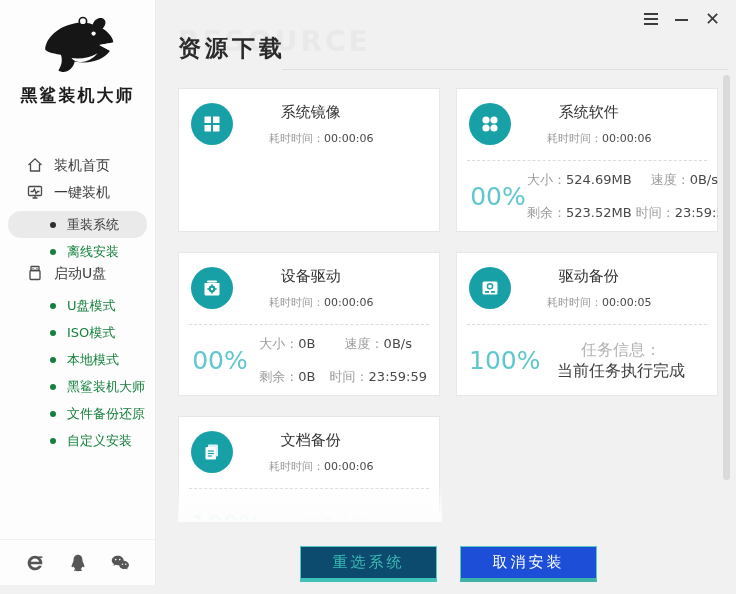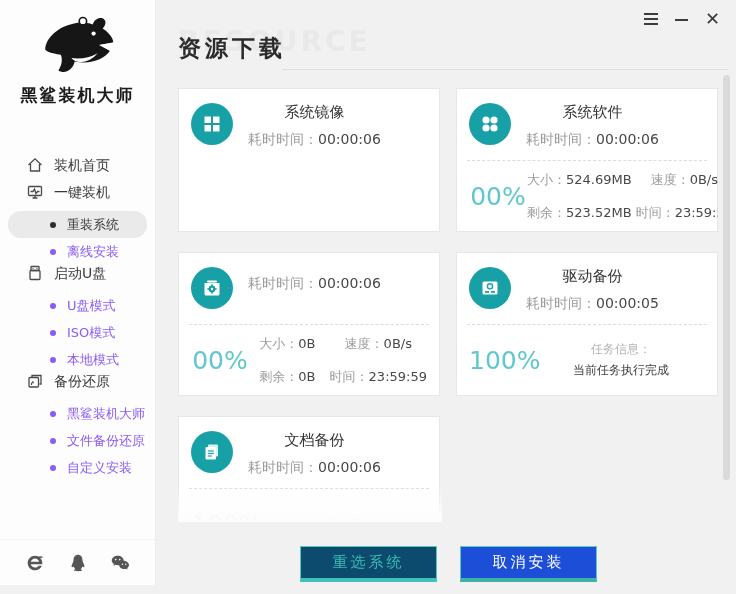--- a/index.html
+++ b/index.html
@@ -14,21 +14,21 @@
   
   .sidebar {
     position:absolute; left:0; top:0; bottom:9px; width:156px;
     background:#fdfdfd; border-right:1px solid #ececec; z-index:5;
   }
   .logo { text-align:center; padding-top:12px; }
   .logo-name { font-size:17px; font-weight:bold; color:#1c1c1c; letter-spacing:2px; margin-top:2px; }
   .nav { position:absolute; top:157px; left:0; right:0; }
   .nav-item { display:flex; align-items:flex-start; height:27px; color:#3a3a3a; font-size:14px; padding-left:27px; }
   .nav-item .nav-ico { width:16px; height:16px; margin-right:11px; display:inline-flex; }
-  .sub-item { display:flex; align-items:center; height:27px; font-size:13px; color:#8b5cf6; padding-left:50px; }
+  .sub-item { display:flex; align-items:center; height:27px; font-size:13px; color:#15803d; padding-left:50px; }
   .bullet { width:6px; height:6px; border-radius:50%; background:currentColor; margin-right:11px; flex:none; }
   .sub-item.selected {
     background:#eaeaea; border-radius:13px; margin:0 8px; padding-left:42px;
     color:#3a3a3a;
   }
   .sub-item.selected .bullet { background:#2e2e2e; }
   .sidebar-footer {
     position:absolute; bottom:0; left:0; right:0; height:46px;
     border-top:1px solid #f1f1f1; display:flex; align-items:center;
     justify-content:space-between; padding:0 24px;
@@ -58,31 +58,31 @@
   .cards-viewport { position:absolute; left:178px; top:88px; width:540px; height:432px; overflow:hidden; }
   .cards-grid { display:grid; grid-template-columns:262px 262px; grid-auto-rows:144px; gap:20px 16px; }
   .card { background:#fff; border:1px solid #e7e7e7; position:relative;text-align:center; }
   .card-top { height:71px; display:flex; padding:13px 12px 0 12px; }
   .icon-circle {
     width:42px; height:42px; border-radius:50%; background:#17a1a7;
     display:flex; align-items:center; justify-content:center; flex:none; margin-top:1px;
   }
   .head-text { margin-left:15px; }
   .card-title { font-size:15px; color:#333; margin-top:1px; }
-  .elapsed { margin-top:9px; font-size:14px; }
+  .elapsed { margin-top:9px; font-size:11px;margin-left:21px; }
   .lbl { color:#9b9b9b; }
   .val { color:#484848; }
   .card-bottom {
     position:absolute; left:10px; right:10px; top:71px; bottom:0;
     border-top:1px dashed #dcdcdc; display:flex; align-items:center; padding-left:2px;
   }
   .percent { width:58px; font-size:25px; color:#5fc7cd; flex:none; }
   .stats { flex:1; display:grid; grid-template-columns:1.15fr 1fr; gap:15px 4px; font-size:13px; padding-right:2px; }
   .stat { white-space:nowrap; }
-  .task { flex:1; font-size:12px; line-height:21px; }
+  .task { flex:1; font-size:16px; line-height:21px; }
   .task-label { color:#b3b3b3; }
   .task-info { color:#404040; }
   .bottom-fade {
     position:absolute; left:178px; top:486px; width:264px; height:36px; z-index:3;
     background:linear-gradient(to bottom, rgba(253,253,253,0), rgba(253,253,253,0.94) 80%);
     pointer-events:none;
   }
 
   
   .scroll-thumb { position:absolute; right:6px; top:75px; width:7px; height:405px; background:#dadada; border-radius:4px; z-index:4; }
@@ -155,30 +155,20 @@
       <span>U盘模式</span>
     </div>
     <div class="sub-item">
       <span class="bullet"></span>
       <span>ISO模式</span>
     </div>
     <div class="sub-item">
       <span class="bullet"></span>
       <span>本地模式</span>
     </div>
-    <div class="nav-item">
-      <span class="nav-ico">
-        <svg width="16" height="16" viewBox="0 0 16 16" fill="none" stroke="#4a4a4a" stroke-width="1.3">
-          <path d="M5 4 V2.5 H14 V11 H12.5"></path>
-          <rect x="2" y="4.5" width="9.5" height="9.5" rx="1"></rect>
-          <path d="M4.5 12 Q4 9.5 6.5 9 M6.5 9 L5.3 8.4 M6.5 9 L5.9 10.2" stroke-width="1.1"></path>
-        </svg>
-      </span>
-      <span>备份还原</span>
-    </div>
     <div class="sub-item">
       <span class="bullet"></span>
       <span>黑鲨装机大师</span>
     </div>
     <div class="sub-item">
       <span class="bullet"></span>
       <span>文件备份还原</span>
     </div>
     <div class="sub-item">
       <span class="bullet"></span>
@@ -287,20 +277,21 @@
             <circle cx="10" cy="11" r="1.2" fill="#fff"></circle>
             <g fill="#17a1a7">
               <rect x="9.2" y="6.4" width="1.6" height="1.6"></rect>
                 <rect x="9.2" y="14" width="1.6" height="1.6"></rect>
               <rect x="5.4" y="10.2" width="1.6" height="1.6"></rect>
                 <rect x="13" y="10.2" width="1.6" height="1.6"></rect>
             </g>
           </svg>
         </div>
         <div class="head-text">
+          <div class="card-title">设备驱动</div>
           <div class="elapsed">
             <span class="lbl">耗时时间：</span><span class="val">00:00:06</span>
           </div>
         </div>
       </div>
       <div class="card-bottom">
         <div class="percent">00%</div>
         <div class="stats">
           <div class="stat"><span class="lbl">大小：</span><span class="val">0B</span></div>
           <div class="stat"><span class="lbl">速度：</span><span class="val">0B/s</span></div>

